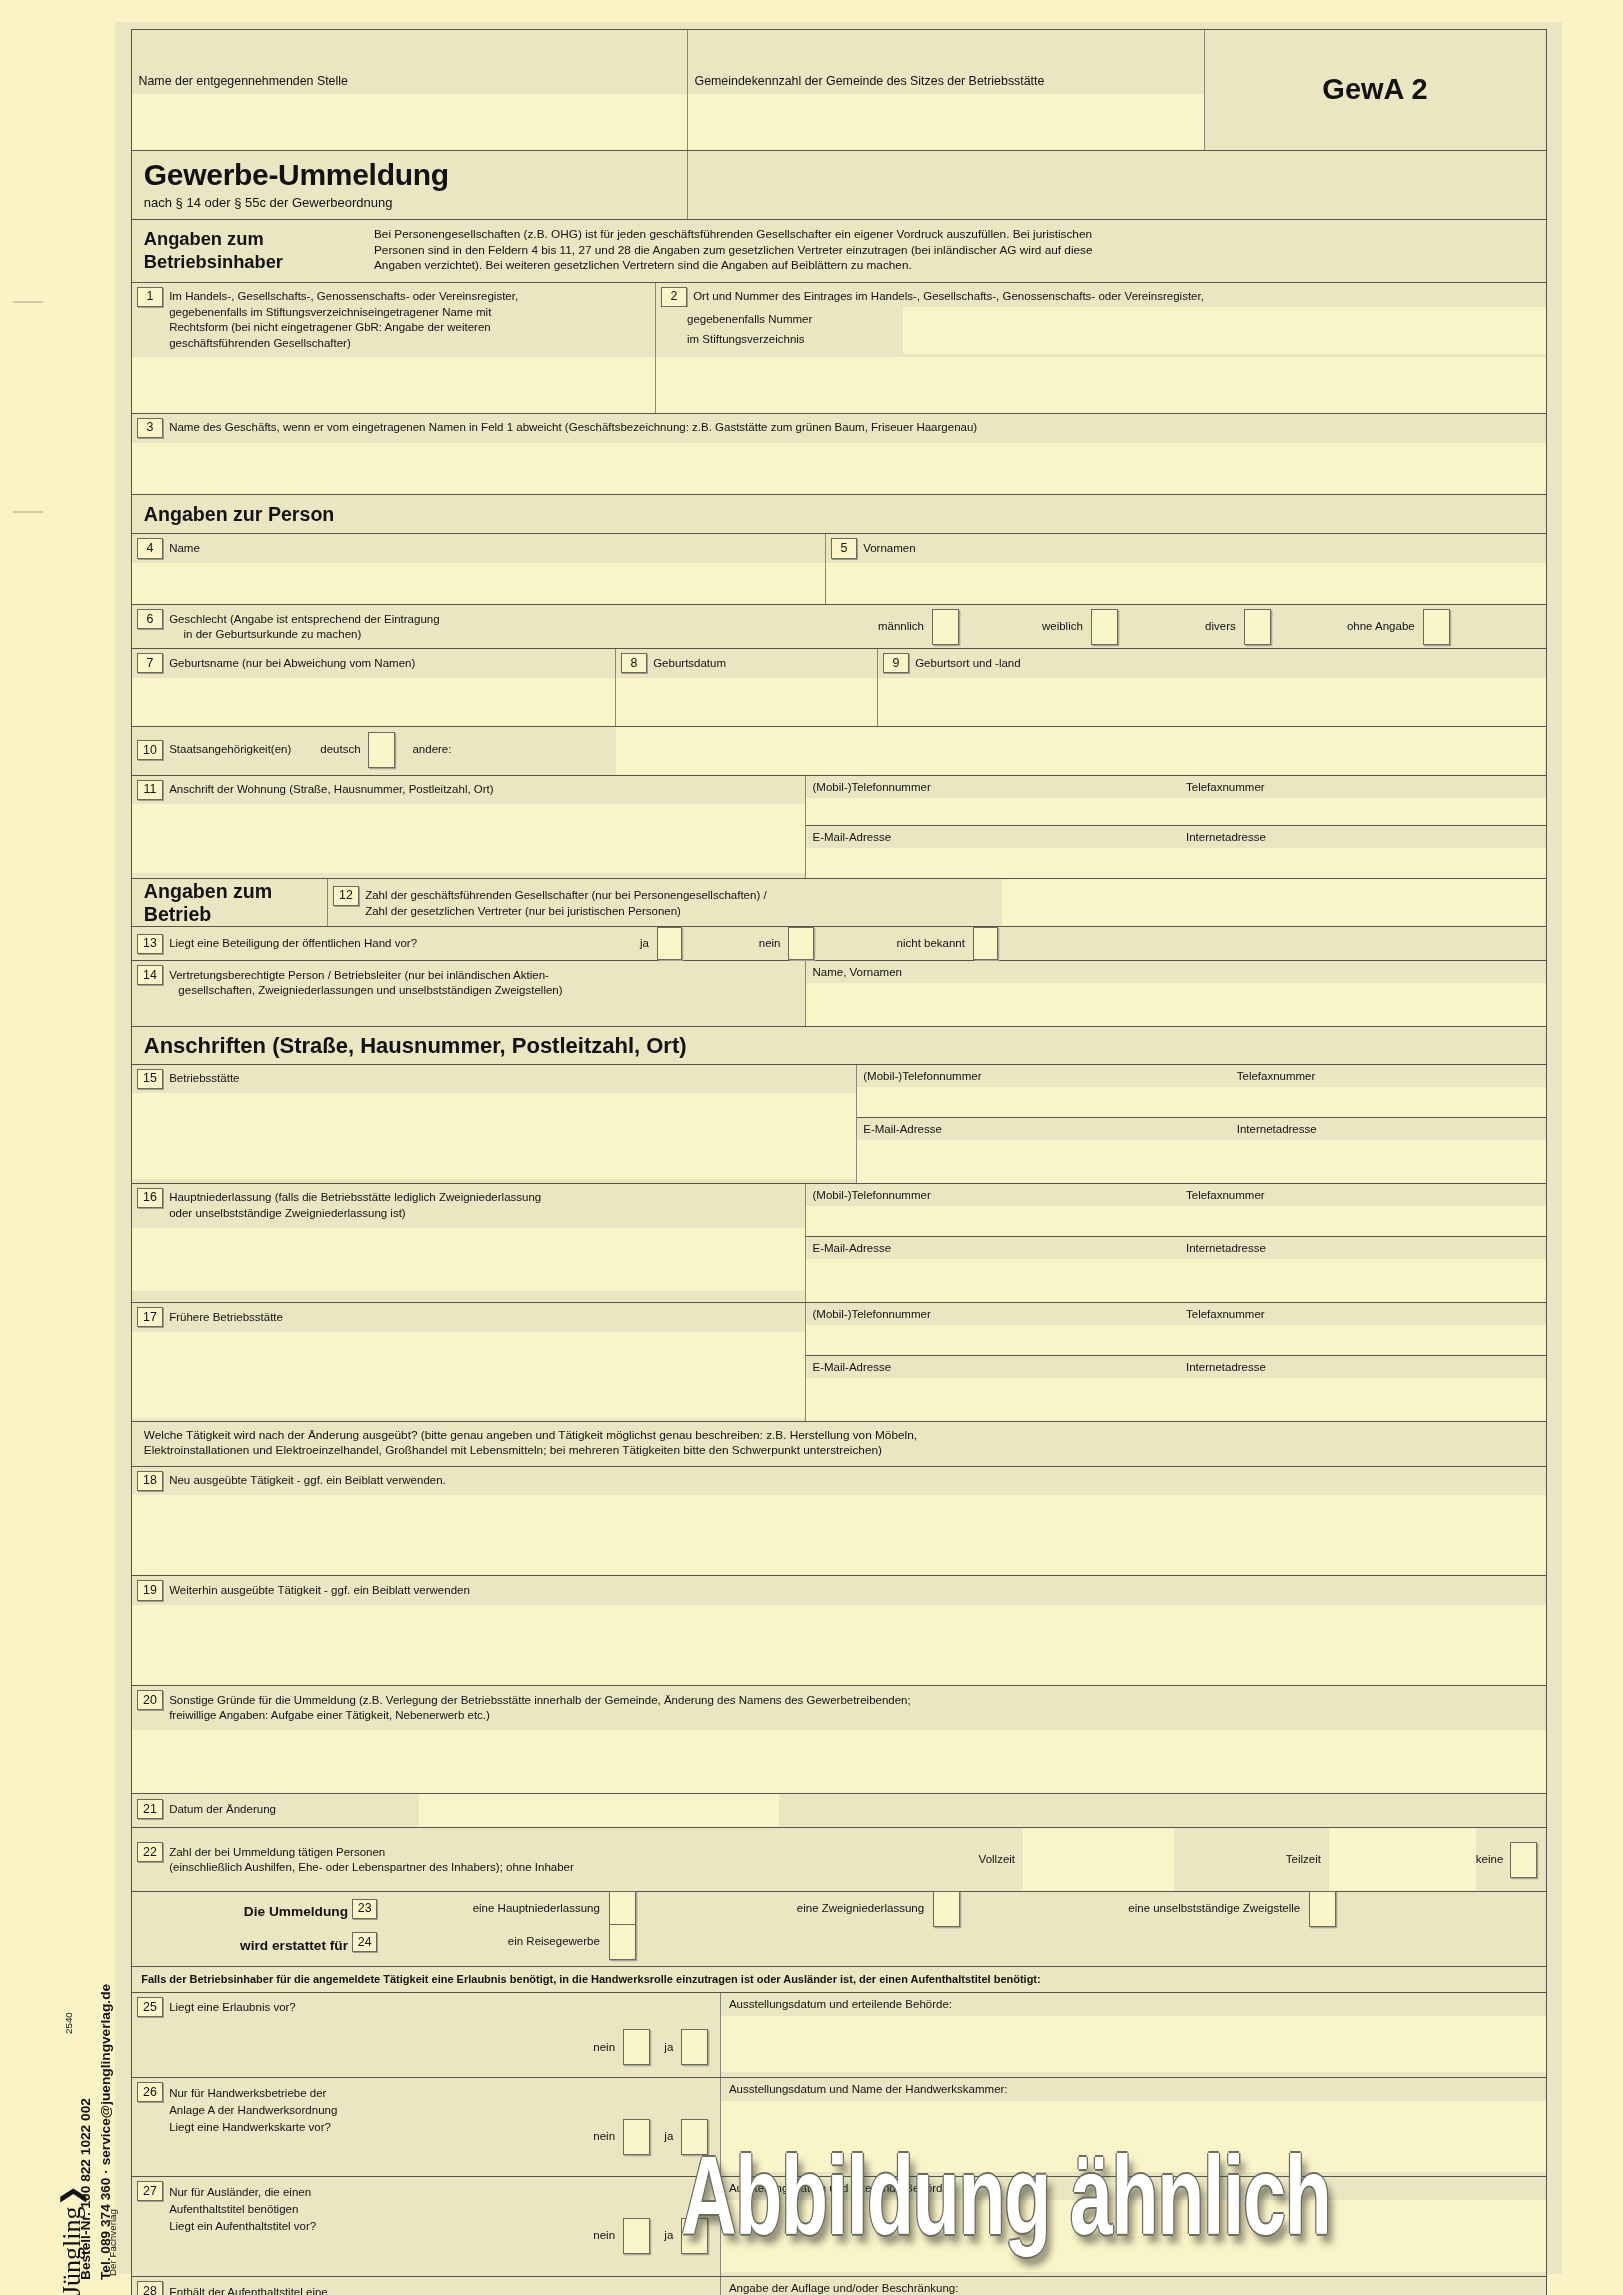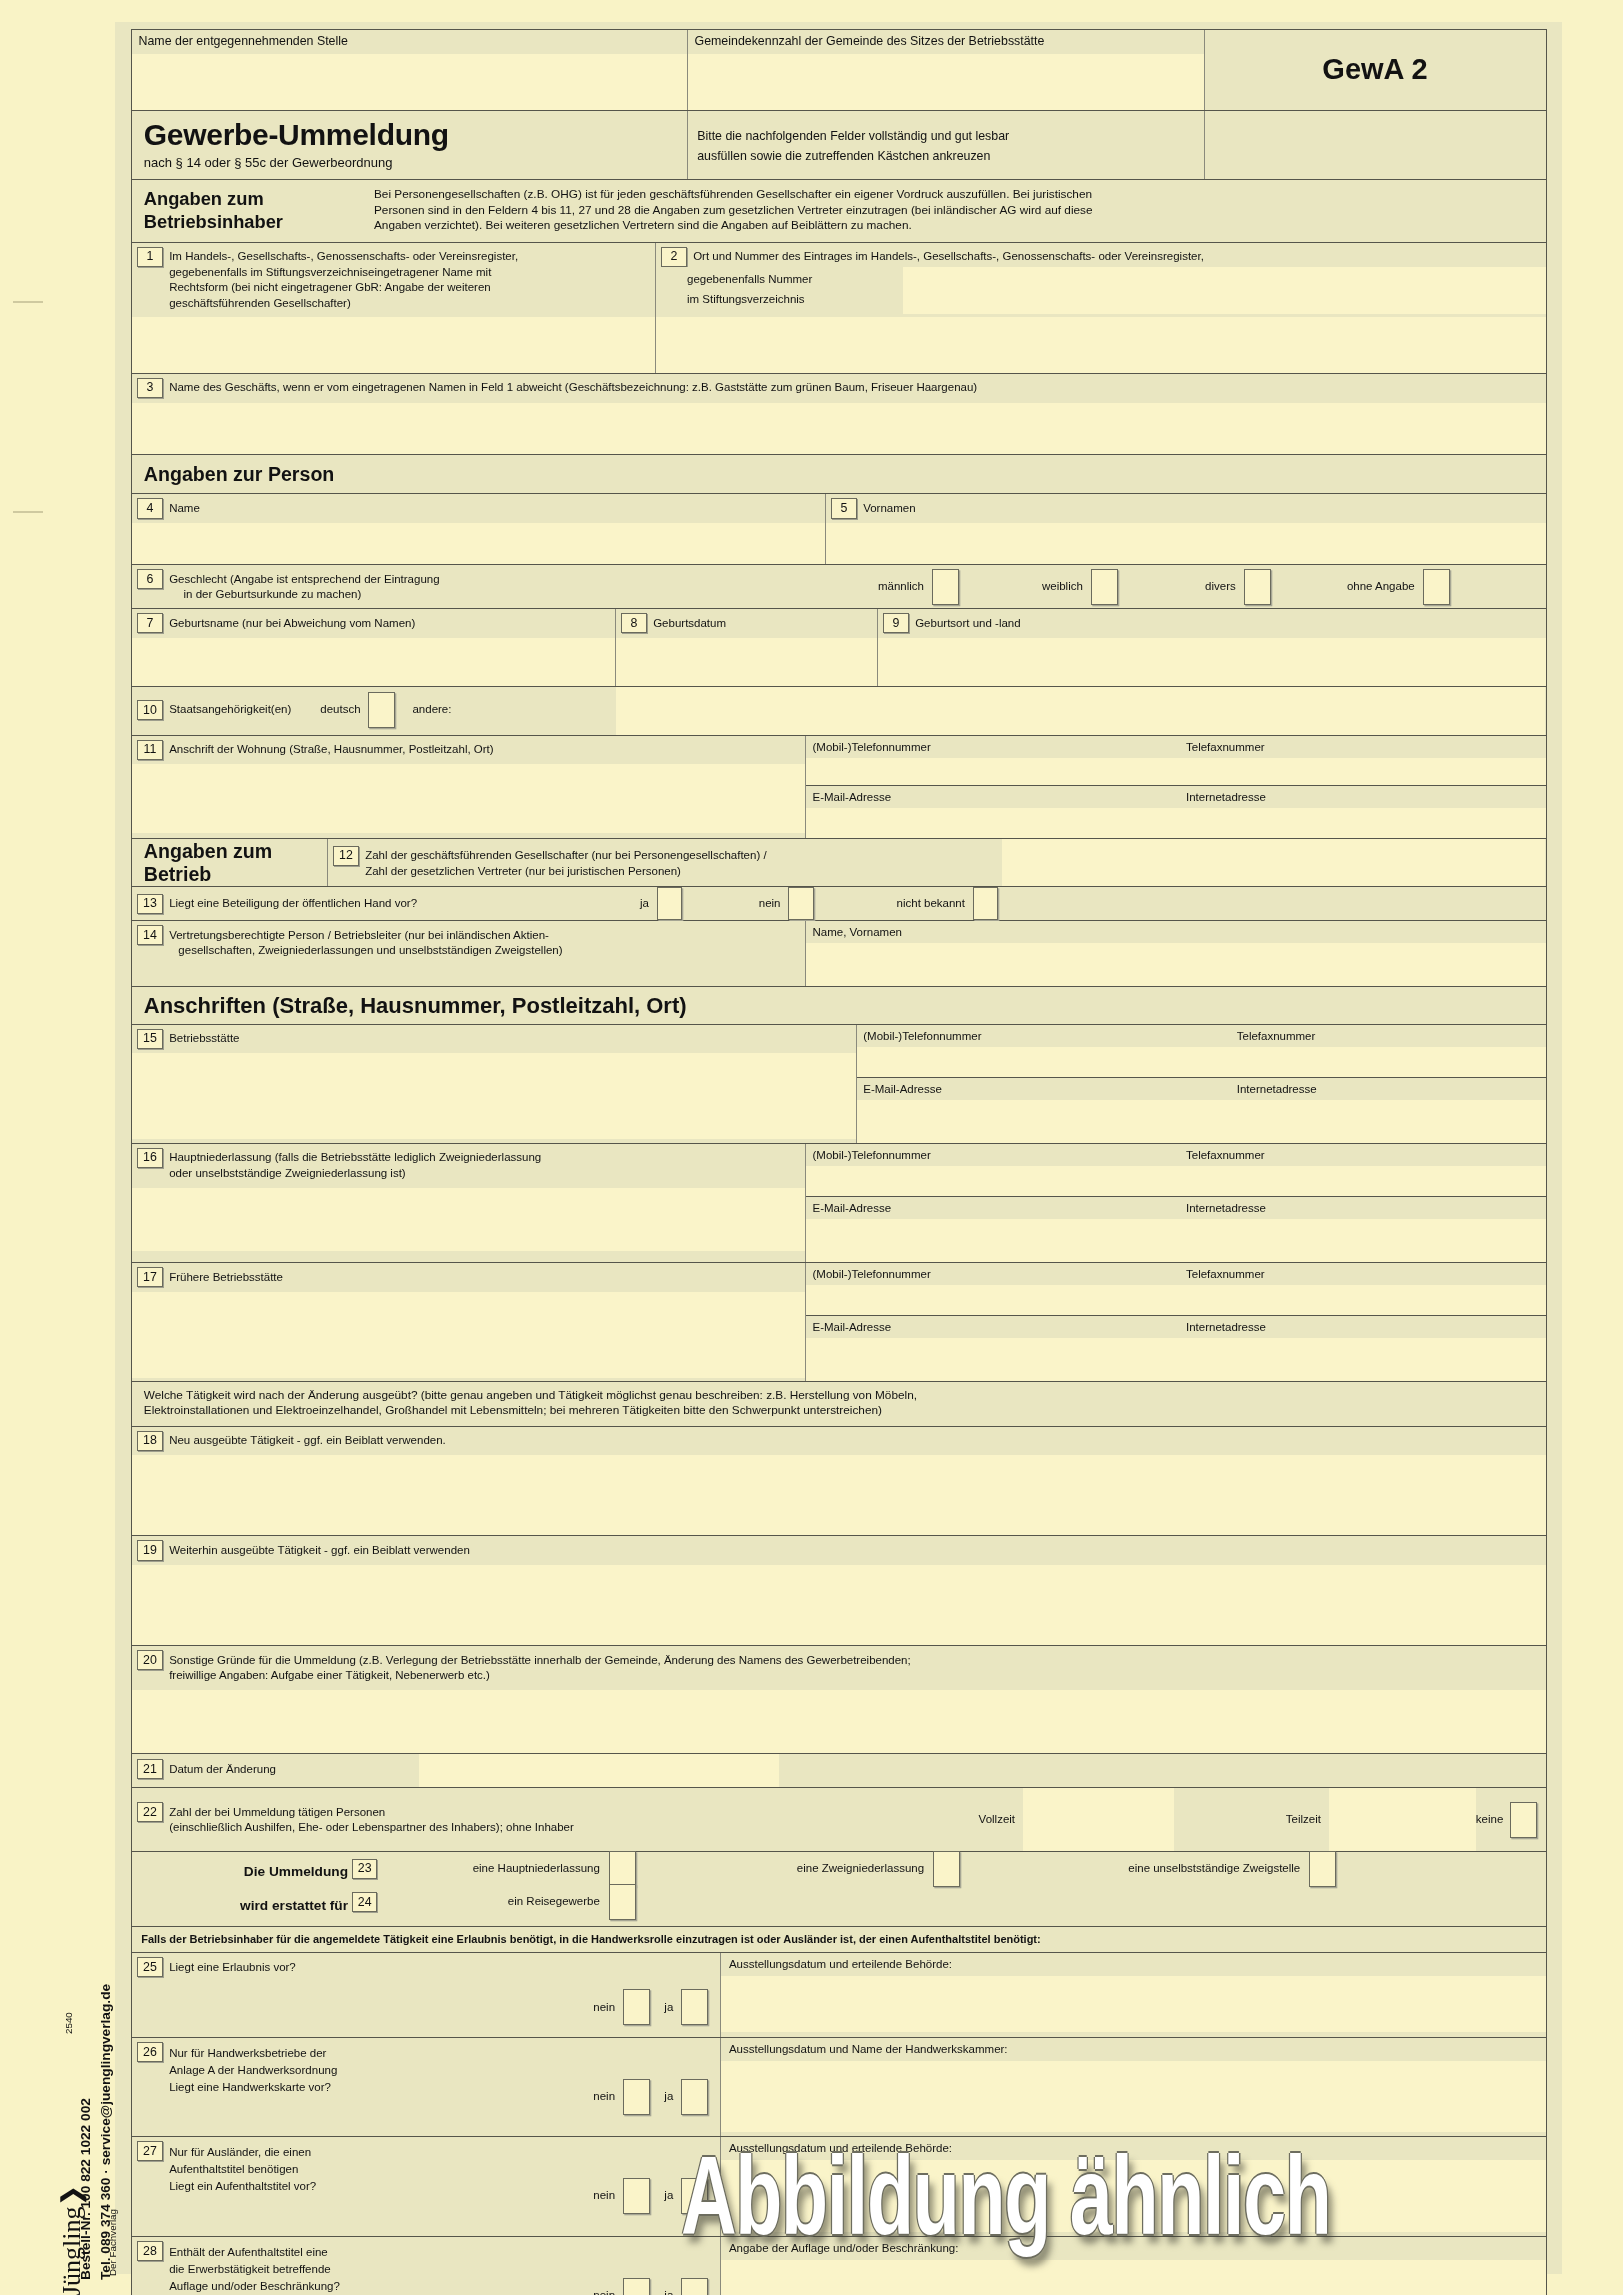--- a/index.html
+++ b/index.html
@@ -38,21 +38,21 @@
   .row{display:flex;width:100%;box-sizing:border-box;}
   .cell{box-sizing:border-box;position:relative;}
   .b-b{border-bottom:1.3px solid #55554b;}
   .b-b1{border-bottom:0.7px solid #55554b;}
   .b-r{border-right:0.7px solid #8a8a7c;}
   .lbl{background:var(--shade);}
   .fill{background:var(--paper);}
   .t{font-size:12.4px;line-height:1.32;}
   .t2{font-size:11.8px;line-height:1.34;}
   .t3{font-size:11.5px;line-height:1.36;}
-  .pad{padding:3.3px 5.2px 3.9px 6.5px;}
+  .pad{padding:3.3px 5.2px 3.9px 6.5px;margin-top:40px;}
 
   
   .num{
     display:inline-block;
     min-width:18.3px;
     text-align:center;
     font-size:12.4px;
     line-height:1;
     padding:2.6px 2.6px 3.3px;
     background:var(--paper);
@@ -149,24 +149,20 @@
     <div class="cell lbl" style="width:340px;display:flex;align-items:center;justify-content:center;">
       <div class="h-gewa">GewA 2</div>
     </div>
   </div>
 
   <div class="row b-b">
     <div class="cell lbl b-r" style="width:556px;padding:7.9px 0 9.2px 11.8px;">
       <div class="h-main">Gewerbe-Ummeldung</div>
       <div class="h-sub" style="margin-top:2.6px;">nach § 14 oder § 55c der Gewerbeordnung</div>
     </div>
-    <div class="cell lbl b-r" style="width:517px;padding:17px 6.5px 6.5px 9.2px;">
-      <div class="t">Bitte die nachfolgenden Felder vollständig und gut lesbar</div>
-      <div class="t" style="margin-top:3.9px;">ausfüllen sowie die zutreffenden Kästchen ankreuzen</div>
-    </div>
     <div class="cell lbl" style="width:340px;"></div>
   </div>
 
   <div class="row b-b1">
     <div class="cell lbl" style="width:242px;padding:7.9px 0 7.9px 11.8px;">
       <div class="h-left">Angaben zum</div>
       <div class="h-left">Betriebsinhaber</div>
     </div>
     <div class="cell lbl" style="width:1172px;padding:6.5px 6.5px 6.5px 0;">
       <div class="t2">Bei Personengesellschaften (z.B. OHG) ist für jeden geschäftsführenden Gesellschafter ein eigener Vordruck auszufüllen. Bei juristischen</div>

